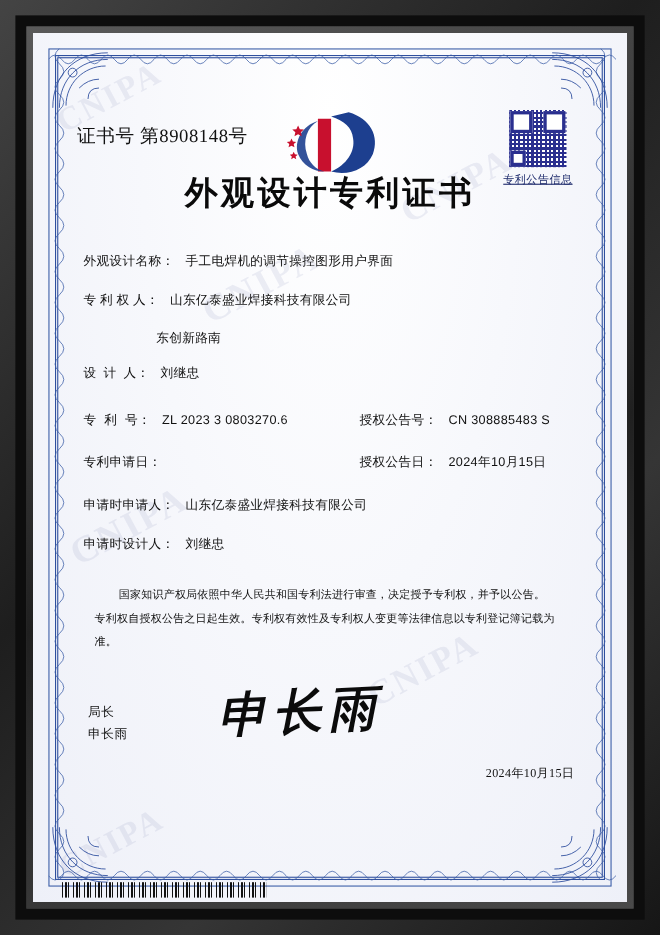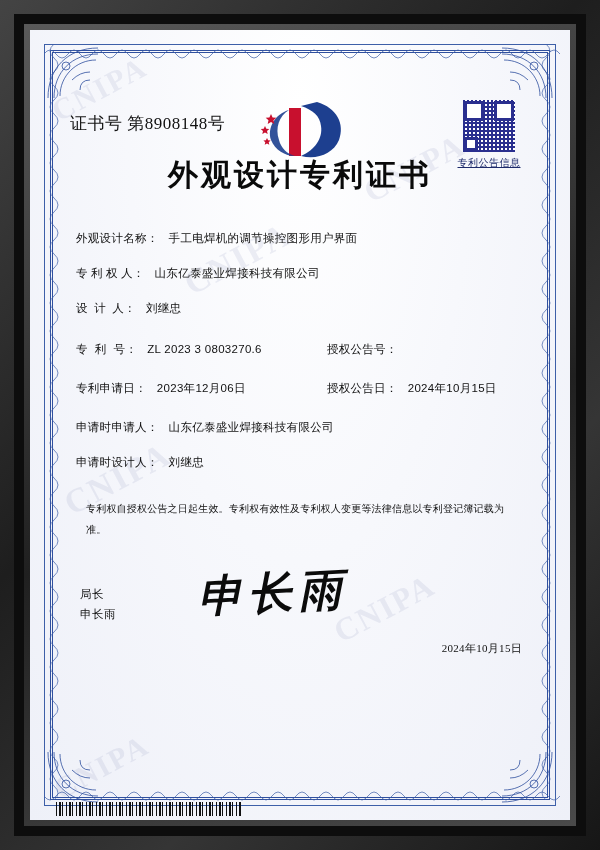--- a/index.html
+++ b/index.html
@@ -384,59 +384,63 @@
             <div class="row">
               <span class="lbl">外观设计名称：</span>
               <span class="val">手工电焊机的调节操控图形用户界面</span>
             </div>
 
             <div class="row">
               <span class="lbl">专 利 权 人：</span>
               <span class="val">山东亿泰盛业焊接科技有限公司</span>
             </div>
 
+            <div class="row" style="margin-bottom:15px;">
+              <span class="sub-line">东创新路南</span>
+            </div>
 
             <div class="row" style="margin-bottom:24px;">
               <span class="lbl">设  计  人：</span>
               <span class="val">刘继忠</span>
             </div>
 
             <div class="row row-2col" style="margin-bottom:21px;">
               <span class="cell first">
                 <span class="lbl">专  利  号：</span>
                 <span class="val">ZL 2023 3 0803270.6</span>
               </span>
               <span class="cell second">
                 <span class="lbl">授权公告号：</span>
+                <span class="val">CN 308885483 S</span>
               </span>
             </div>
 
             <div class="row row-2col" style="margin-bottom:21px;">
               <span class="cell first">
                 <span class="lbl">专利申请日：</span>
-                <span class="val">2023年12月06日</span>
               </span>
               <span class="cell second">
                 <span class="lbl">授权公告日：</span>
                 <span class="val">2024年10月15日</span>
               </span>
             </div>
 
             <div class="row">
               <span class="lbl">申请时申请人：</span>
               <span class="val">山东亿泰盛业焊接科技有限公司</span>
             </div>
 
             <div class="row">
               <span class="lbl">申请时设计人：</span>
               <span class="val">刘继忠</span>
             </div>
           </div>
 
           <div class="legal">
+            <p class="indent">国家知识产权局依照中华人民共和国专利法进行审查，决定授予专利权，并予以公告。</p>
             <p>专利权自授权公告之日起生效。专利权有效性及专利权人变更等法律信息以专利登记簿记载为准。</p>
           </div>
 
           <div class="sign-area">
             <div class="sign-label">
               <div>局长</div>
               <div>申长雨</div>
             </div>
             <div class="signature">申长雨</div>
             <div class="issue-date">2024年10月15日</div>

